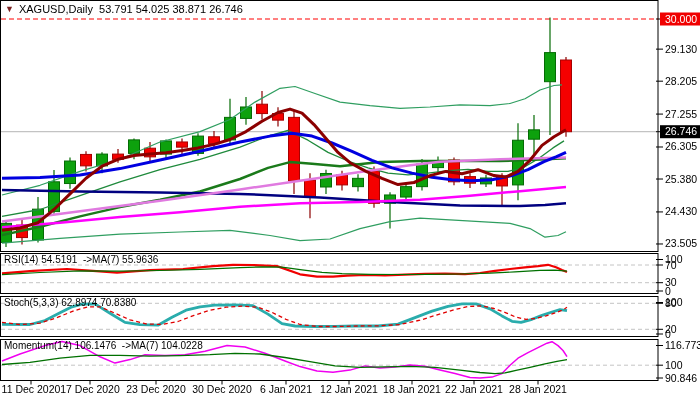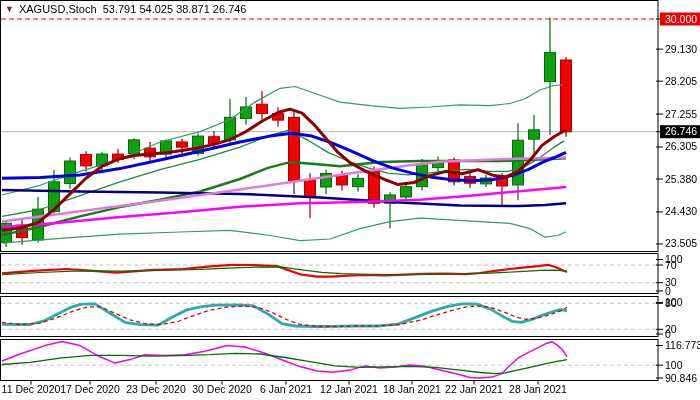--- a/index.html
+++ b/index.html
@@ -190,20 +190,23 @@
       <line x1="412" x2="412" y1="380.5" y2="384.5" stroke="#000" stroke-width="1"></line>
       <text x="412" y="393" font-size="10.5" fill="#000" text-anchor="middle">18 Jan 2021</text>
       <line x1="474" x2="474" y1="380.5" y2="384.5" stroke="#000" stroke-width="1"></line>
       <text x="474" y="393" font-size="10.5" fill="#000" text-anchor="middle">22 Jan 2021</text>
       <line x1="538" x2="538" y1="380.5" y2="384.5" stroke="#000" stroke-width="1"></line>
       <text x="538" y="393" font-size="10.5" fill="#000" text-anchor="middle">28 Jan 2021</text>
       <rect x="0" y="381" width="658" height="19" fill="none" pointer-events="all"></rect>
     </svg>
   <div class="hdr">
     <span class="tri">▼</span>
-    <span>XAGUSD,Stoch</span>
+    <span>XAGUSD,Daily</span>
     <span>&nbsp;&nbsp;</span>
     <span>53.791</span><span>&nbsp;</span>
     <span>54.025</span><span>&nbsp;</span>
     <span>38.871</span><span>&nbsp;</span>
     <span>26.746</span>
   </div>
+  <div class="ind-label" id="rsi-label">RSI(14) 54.5191  -&gt;MA(7) 55.9636</div>
+  <div class="ind-label" id="stoch-label">Stoch(5,3,3) 62.8974 70.8380</div>
+  <div class="ind-label" id="mom-label">Momentum(14) 106.1476  -&gt;MA(7) 104.0228</div>
 </div>
 
 </body></html>

